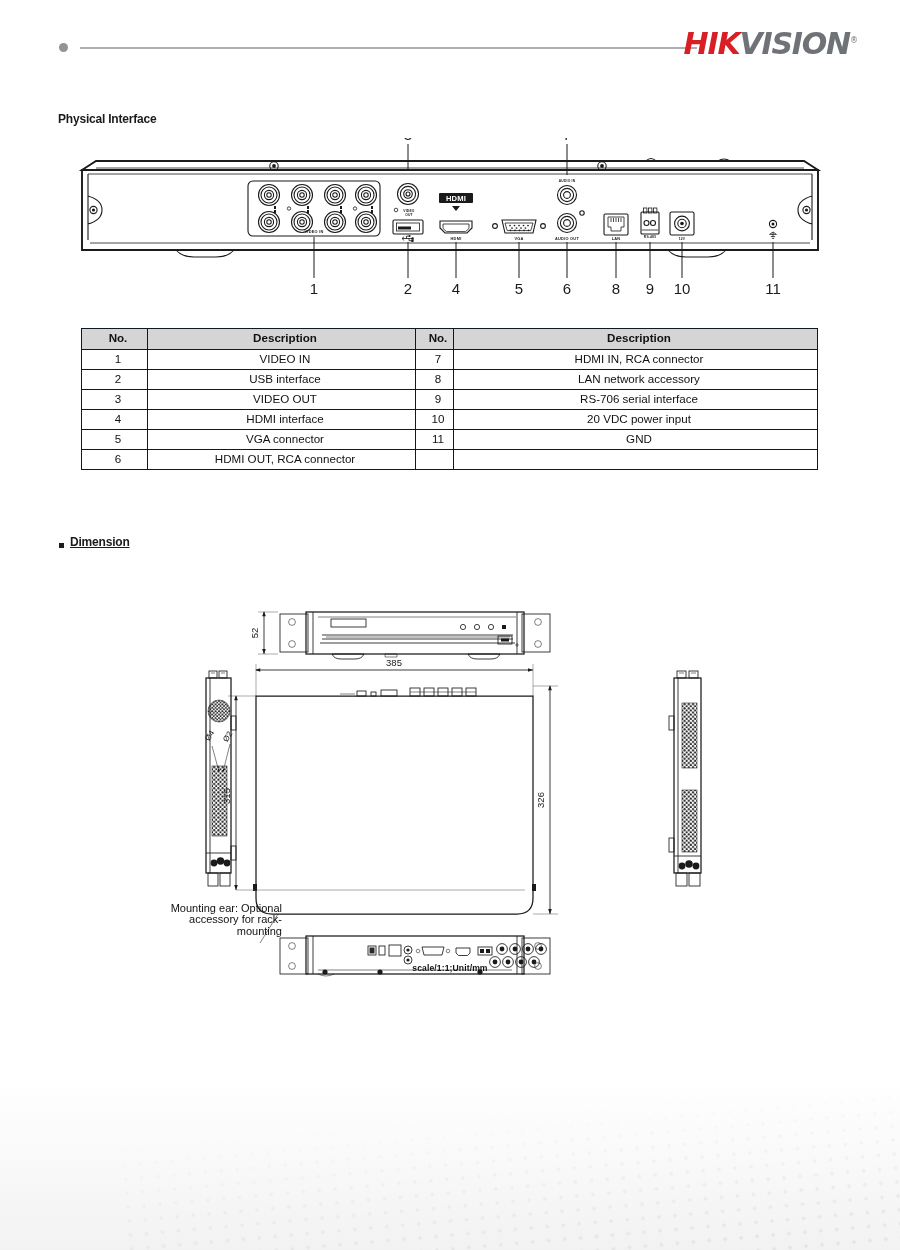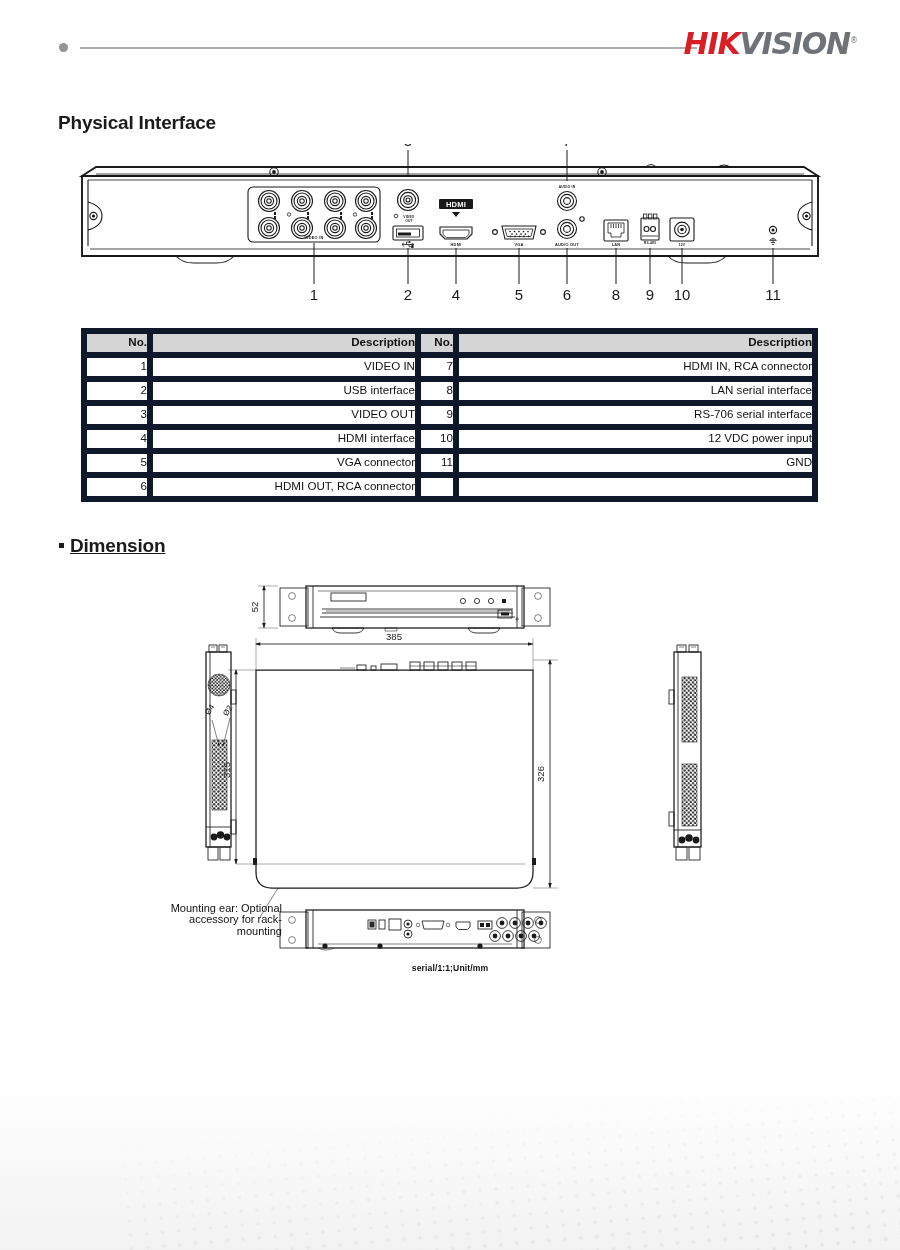--- a/index.html
+++ b/index.html
@@ -53,53 +53,53 @@
   .logo .lg-hik { color: #d81f26; }
   .logo .lg-vis { color: #6f7276; }
   .logo .lg-reg {
     font-size: 8px; font-style: normal; font-weight: 400;
     color: #6f7276; vertical-align: super; letter-spacing: 0;
   }
 
   
   .sec-title {
     position: absolute;
-    font-size: 19px; font-weight: 700; color: #1b1b1b;
+    font-size: 12px; font-weight: 700; color: #1b1b1b;
     letter-spacing: -.2px;
   }
   #title-physical { left: 58px; top: 112px; }
   #title-dimension { left: 70px; top: 535px; text-decoration: underline; }
   .sec-bullet {
     position: absolute; left: 59px; top: 543px;
     width: 5px; height: 5px; background: #1b1b1b;
   }
 
   
-  .rear-panel { position: absolute; left: 78px; top: 144px; width: 744px; height: 160px; }
+  .rear-panel { position: absolute; left: 78px; top: 138px; width: 744px; height: 160px; }
   .rear-panel svg { display: block; }
 
   
   .iface-table {
     position: absolute; left: 81px; top: 328px; width: 737px;
     border-collapse: collapse;
     font-size: 11.6px; color: #111;
   }
   .iface-table th, .iface-table td {
-    border: 6px solid #0f172a;
+    border: 1px solid #0f172a;
     padding: 1px 0 3px 7px;
-    text-align: right; height: 20px; line-height: 14px;
+    text-align: center; height: 20px; line-height: 14px;
     vertical-align: middle;
   }
   .iface-table thead th { background: #d5d5d5; font-weight: 700; height: 21px; }
   .col-no { width: 66px; }
   .col-desc { width: 268px; }
   .col-no2 { width: 38px; }
 
   
-  .dim-wrap { position: absolute; left: 150px; top: 572px; width: 620px; height: 415px; }
+  .dim-wrap { position: absolute; left: 150px; top: 598px; width: 620px; height: 415px; }
   .dim-wrap svg { display: block; }
 
   .note-mount {
     position: absolute; left: 164px; top: 903px; width: 118px;
     font-size: 11px; line-height: 11.4px; color: #111; text-align: right;
   }
   .scale-note {
     position: absolute; left: 0; top: 963px; width: 900px;
     text-align: center; font-size: 8.6px; font-weight: 700; color: #111;
     letter-spacing: .1px;
@@ -380,33 +380,33 @@
     <tr>
       <td>1</td>
       <td>VIDEO IN</td>
       <td>7</td>
       <td>HDMI IN, RCA connector</td>
     </tr>
     <tr>
       <td>2</td>
       <td>USB interface</td>
       <td>8</td>
-      <td>LAN serial interface</td>
+      <td>LAN network accessory</td>
     </tr>
     <tr>
       <td>3</td>
       <td>VIDEO OUT</td>
       <td>9</td>
       <td>RS-706 serial interface</td>
     </tr>
     <tr>
       <td>4</td>
       <td>HDMI interface</td>
       <td>10</td>
-      <td>12 VDC power input</td>
+      <td>20 VDC power input</td>
     </tr>
     <tr>
       <td>5</td>
       <td>VGA connector</td>
       <td>11</td>
       <td>GND</td>
     </tr>
     <tr>
       <td>6</td>
       <td>HDMI OUT, RCA connector</td>
@@ -655,13 +655,13 @@
 
     <circle cx="175" cy="374" r="2.6" fill="#1a1a1a"></circle>
     <circle cx="230" cy="374" r="2.6" fill="#1a1a1a"></circle>
     <circle cx="330" cy="374" r="2.6" fill="#1a1a1a"></circle>
     <path class="dt" d="M168 376 q8 4 16 0"></path>
   </g>
 </svg>
 </div>
 
 <div class="note-mount">Mounting ear: Optional accessory for rack-mounting</div>
-<div class="scale-note">serial/1:1;Unit/mm</div>
+<div class="scale-note">scale/1:1;Unit/mm</div>
 
 </body></html>

